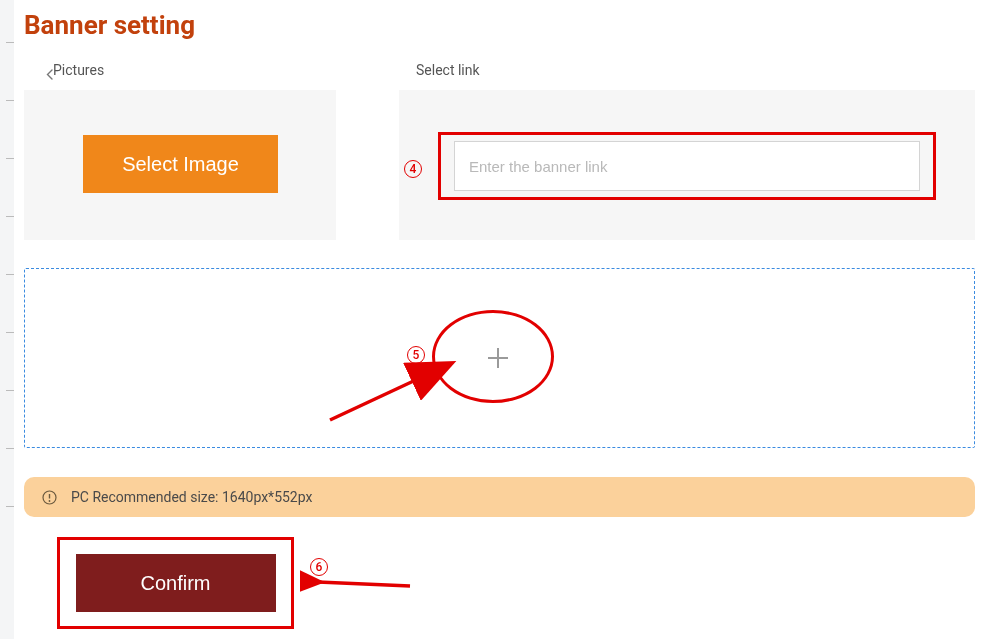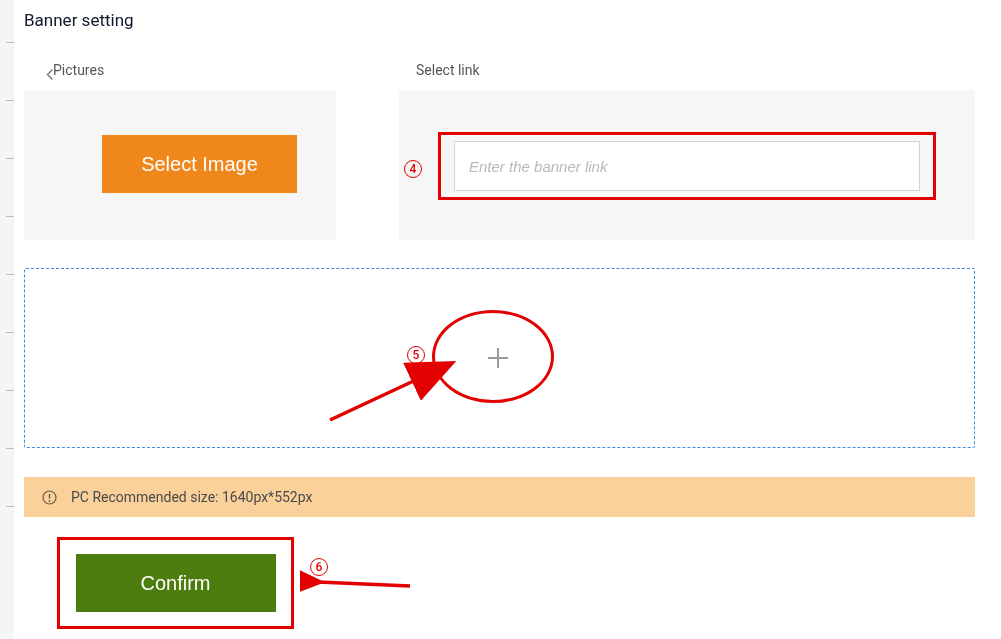--- a/index.html
+++ b/index.html
@@ -18,23 +18,23 @@
       background: #f4f5f6;
     }
     .left-stripe .tick {
       position: absolute;
       left: 6px; width: 8px; height: 1px;
       background: #bbb;
     }
     .page-title {
       position: absolute;
       left: 24px; top: 10px;
-      font-size: 17px;
-      color: #0f172a;
-      font-weight: 400;
+      font-size: 26px;
+      color: #c2410c;
+      font-weight: 700;
     }
     .label {
       font-size: 14px;
       color: #555;
     }
     .pictures-label {
       position: absolute;
       left: 46px; top: 62px;
       display: flex; align-items: center;
     }
@@ -60,36 +60,35 @@
     }
     .select-image-btn {
       position: absolute;
       left: 83px; top: 135px;
       width: 195px; height: 58px;
       background: #f0871a;
       color: #fff;
       font-size: 20px;
       border: none;
       cursor: pointer;
-      display: flex; align-items: center; justify-content: center; margin-left: 19px;
+      display: flex; align-items: center; justify-content: center;
     }
     .banner-input-wrap {
       position: absolute;
       left: 438px; top: 132px;
       width: 498px; height: 68px;
       border: 3px solid #e20000;
       display: flex; align-items: center; justify-content: center;
     }
     .banner-input {
       width: 466px; height: 50px;
       border: 1px solid #d4d4d4;
       padding: 0 14px;
       font-size: 15px;
       color: #8b5cf6;
-      font-style: italic;
     }
     .banner-input::placeholder { color: #b9b9b9; }
     .callout-num {
       position: absolute;
       width: 18px; height: 18px;
       border: 1.5px solid #e20000;
       border-radius: 50%;
       color: #e20000;
       font-size: 12px;
       display: flex; align-items: center; justify-content: center;
@@ -131,35 +130,36 @@
     .info-bar {
       position: absolute;
       left: 24px; top: 477px;
       width: 951px; height: 40px;
       background: #fbd19b;
       display: flex; align-items: center;
       padding-left: 18px;
       gap: 14px;
       color: #4a4a4a;
       font-size: 14px;
+      border-radius: 10px;
     }
     .info-icon {
       width: 15px; height: 15px;
       display: inline-flex; align-items: center; justify-content: center;
     }
     .confirm-wrap {
       position: absolute;
       left: 57px; top: 537px;
       width: 237px; height: 92px;
       border: 3px solid #e20000;
       display: flex; align-items: center; justify-content: center;
     }
     .confirm-btn {
       width: 200px; height: 58px;
-      background: #4d7c0f;
+      background: #7f1d1d;
       color: #fff;
       font-size: 20px;
       border: none;
       cursor: pointer;
     }
     svg.arrow {
       position: absolute;
       pointer-events: none;
     }
   </style>

